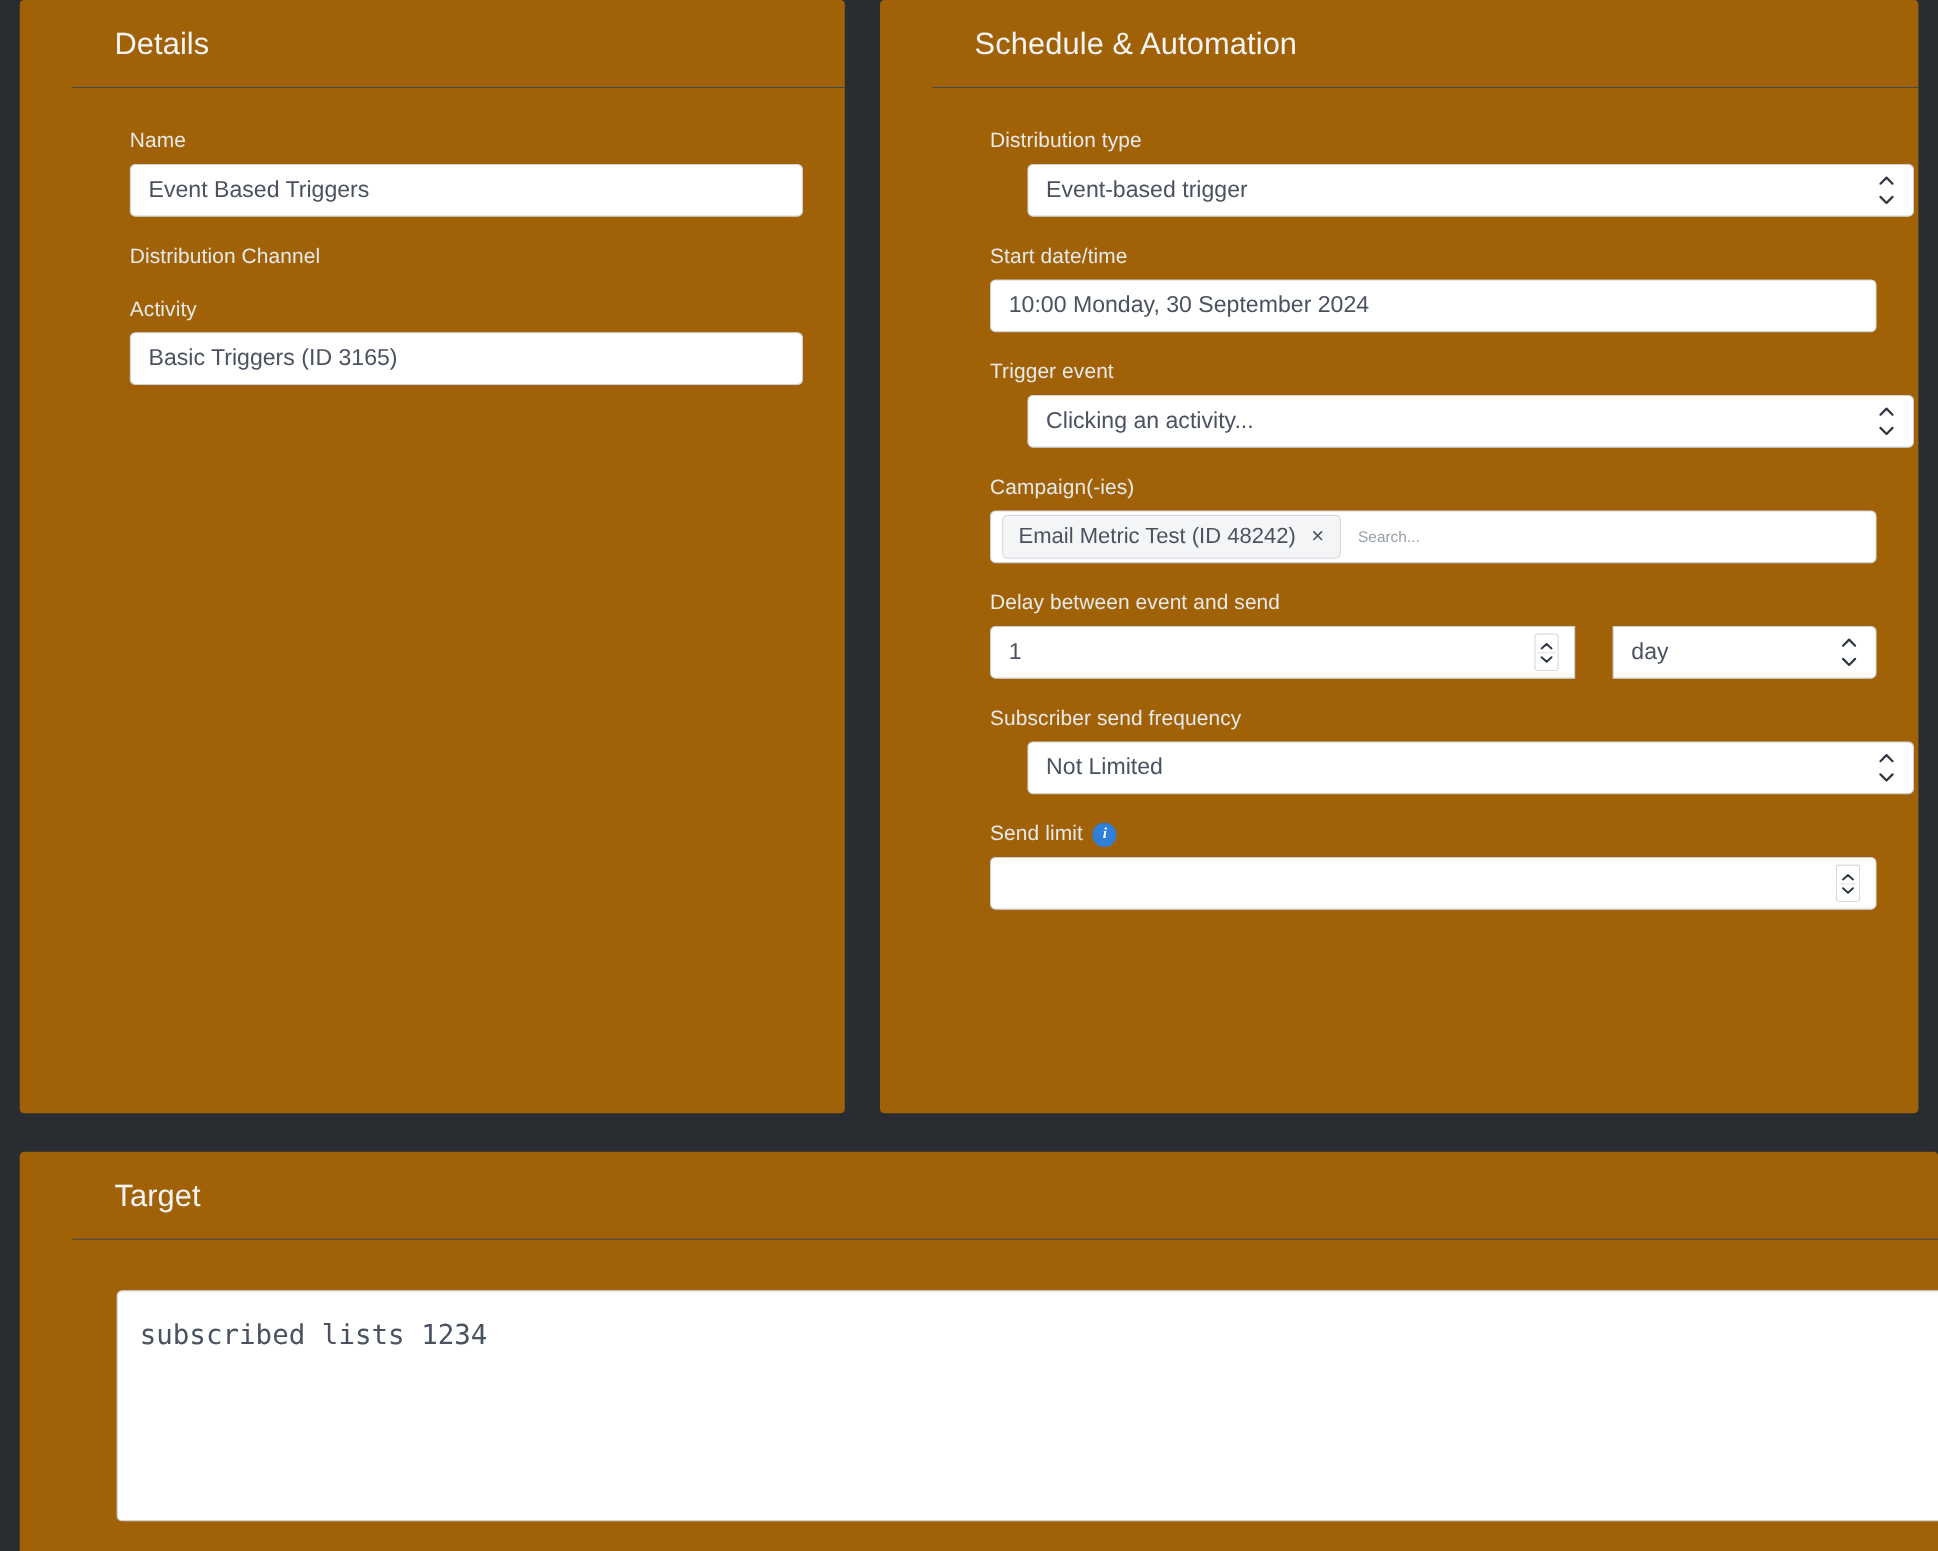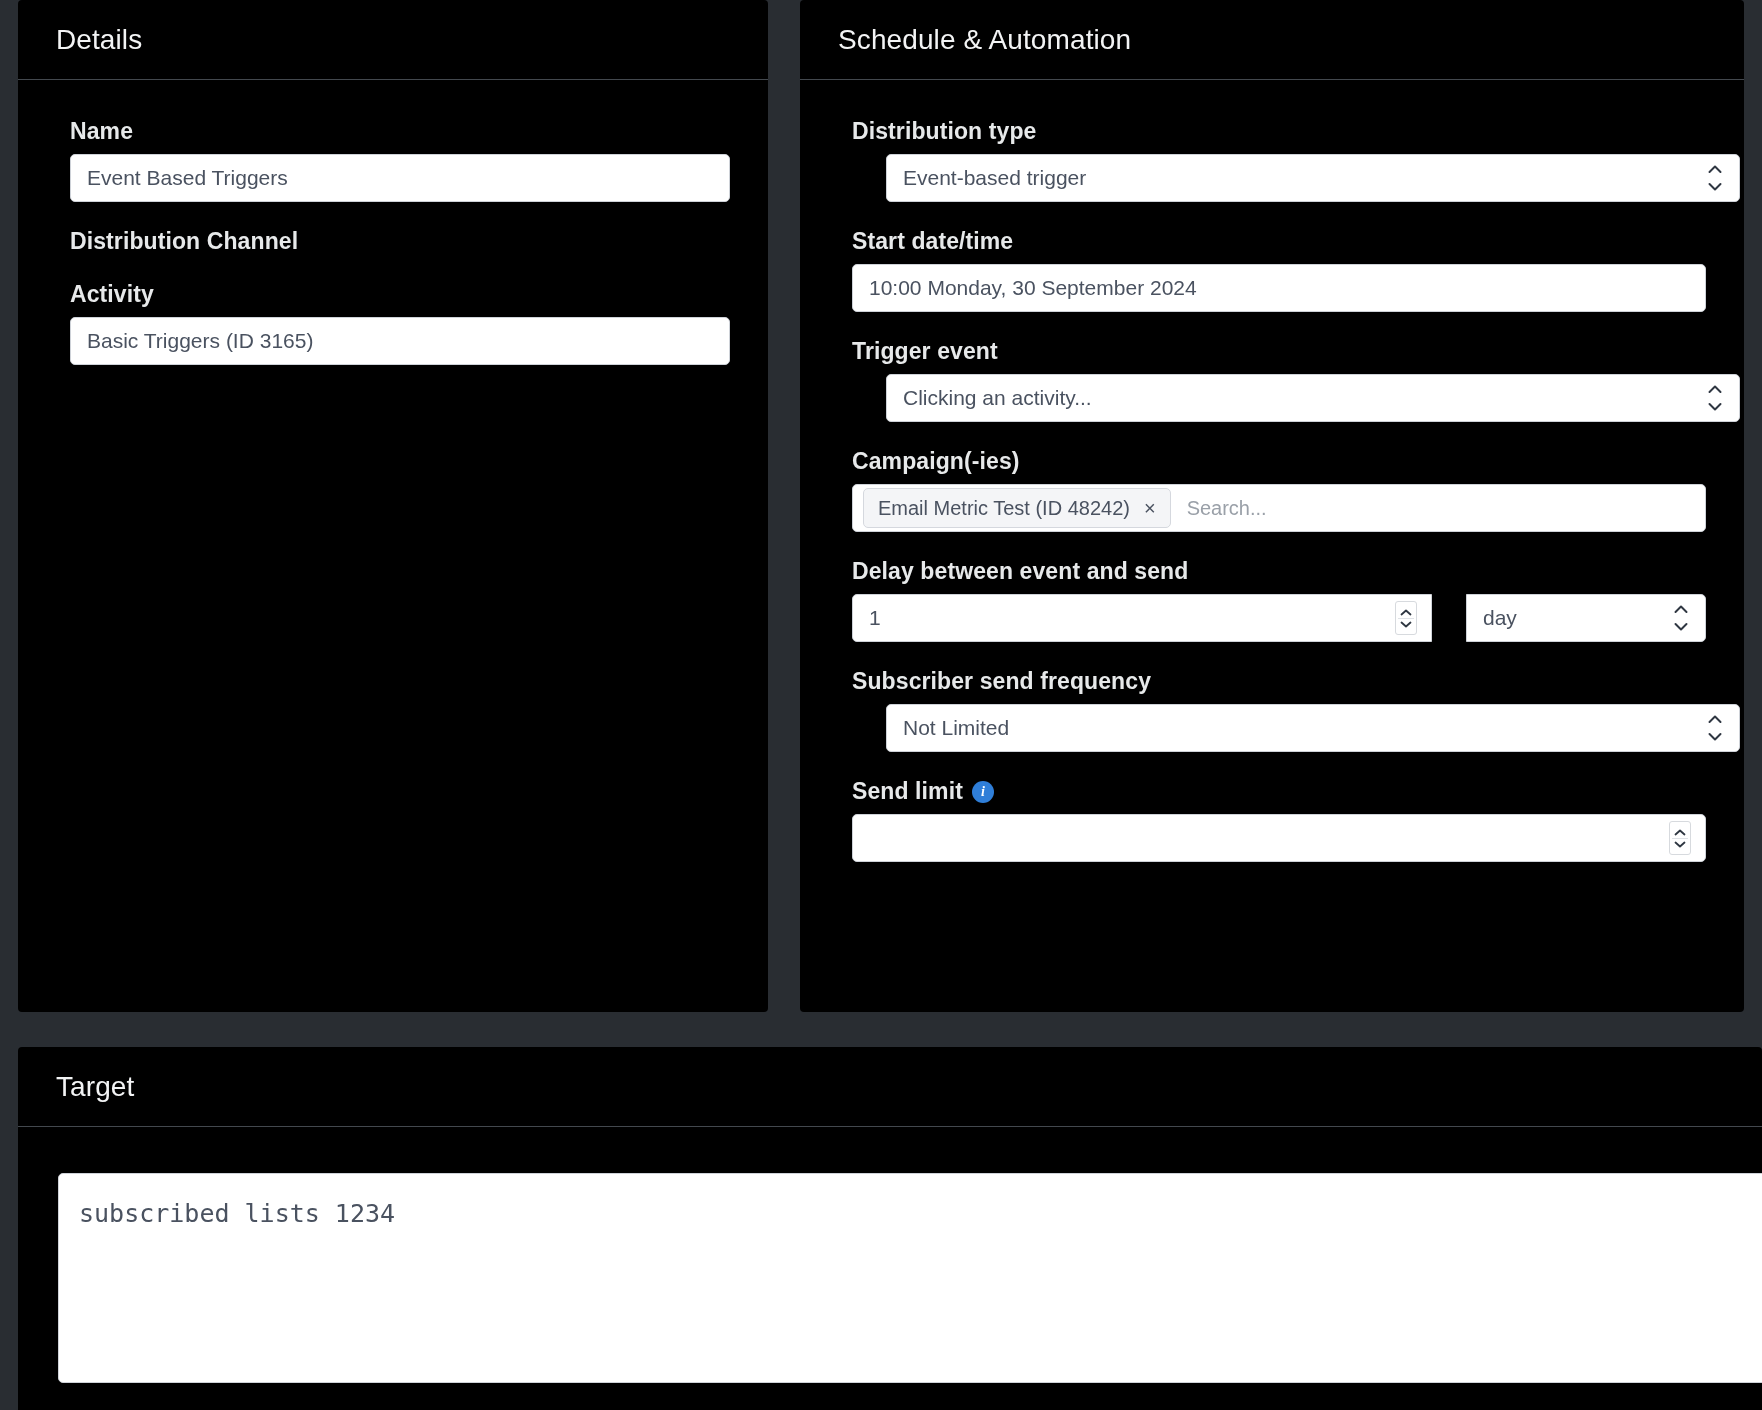--- a/index.html
+++ b/index.html
@@ -13,22 +13,23 @@
   .page {
     position: relative;
     width: 1762px;
     height: 1410px;
     background: #292d32;
   }
 
   
   .panel {
     position: absolute;
-    background: #000000;
+    background: #a16207;
     border-radius: 4px;
+    padding-left: 48px;
   }
   .panel-header {
     height: 80px;
     display: flex;
     align-items: center;
     padding: 0 0 0 38px;
     border-bottom: 1px solid #43484e;
   }
   .panel-title {
     color: #f3f4f5;
@@ -44,22 +45,22 @@
   #panel-schedule  { left: 800px; top: 0;    width: 944px;  height: 1012px; }
   #panel-target    { left: 18px;  top: 1047px; width: 1744px; height: 400px; }
 
   
   .field { margin-bottom: 26px; }
   .field:last-child { margin-bottom: 0; }
 
   .field-label {
     display: block;
     color: #e7e9ea;
-    font-size: 23px;
-    font-weight: 700;
+    font-size: 19px;
+    font-weight: 400;
     margin-bottom: 9px;
     letter-spacing: 0.1px;
   }
   .label-row { display: flex; align-items: center; gap: 9px; margin-bottom: 9px; }
   .label-row .field-label { margin-bottom: 0; }
 
   .info-icon {
     width: 22px; height: 22px;
     border-radius: 50%;
     background: #2f7ed8;
@@ -131,21 +132,21 @@
     color: #4a5260;
     font-size: 20px;
     line-height: 1;
     cursor: pointer;
     padding: 0 2px;
   }
   .tag-search {
     flex: 1;
     margin-left: 16px;
     color: #9aa0a8;
-    font-size: 20px;
+    font-size: 14px;
     white-space: nowrap;
     overflow: hidden;
   }
 
   
   .split-row { display: flex; width: 100%; }
   .split-row .control { border-radius: 5px 0 0 5px; flex: 1 1 auto; }
   .split-row .control.right {
     border-radius: 0 5px 5px 0;
     border-left: 1px solid #ced2d8;

